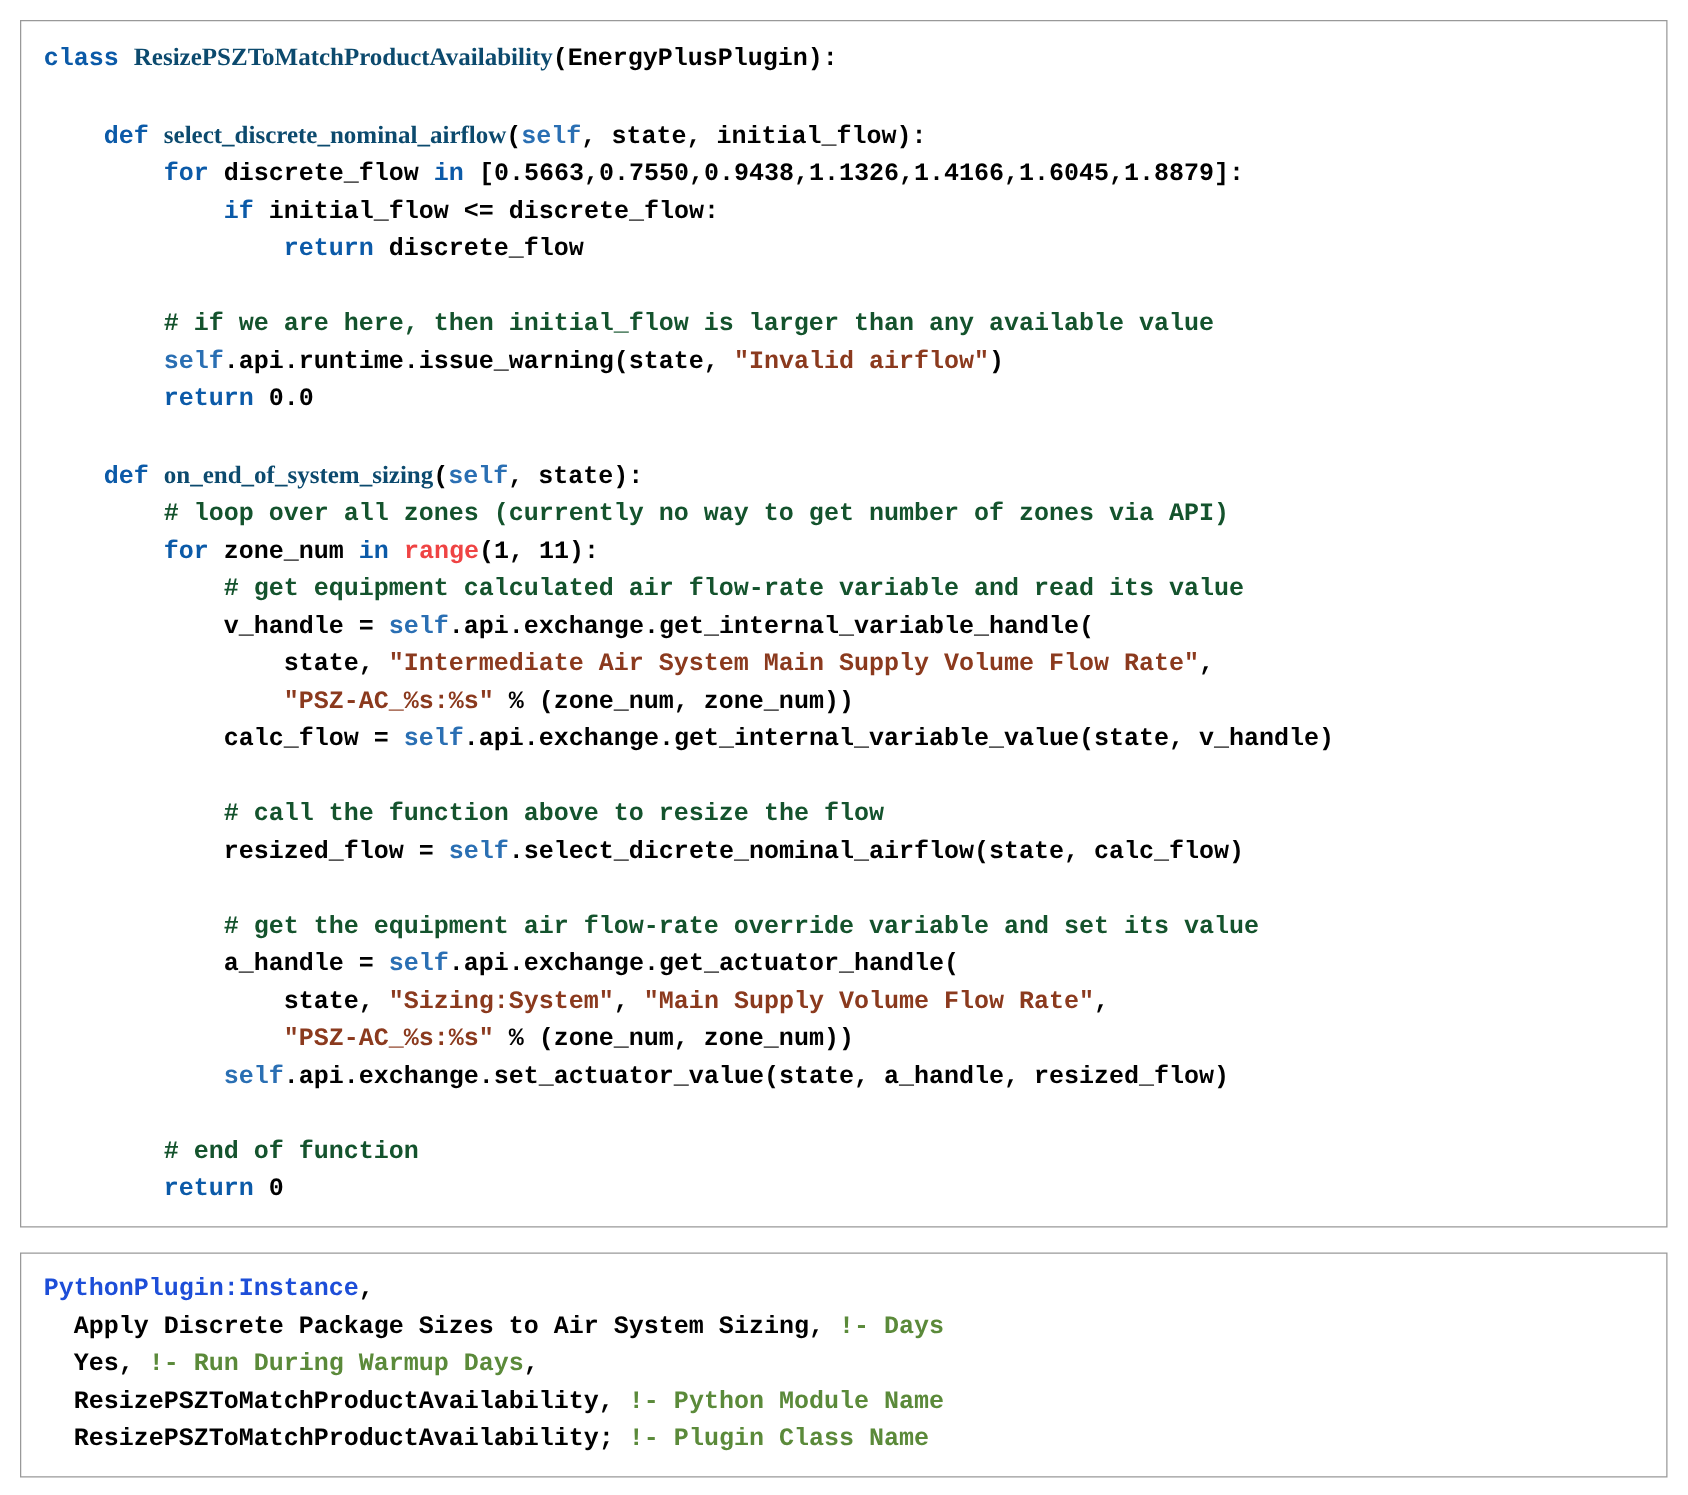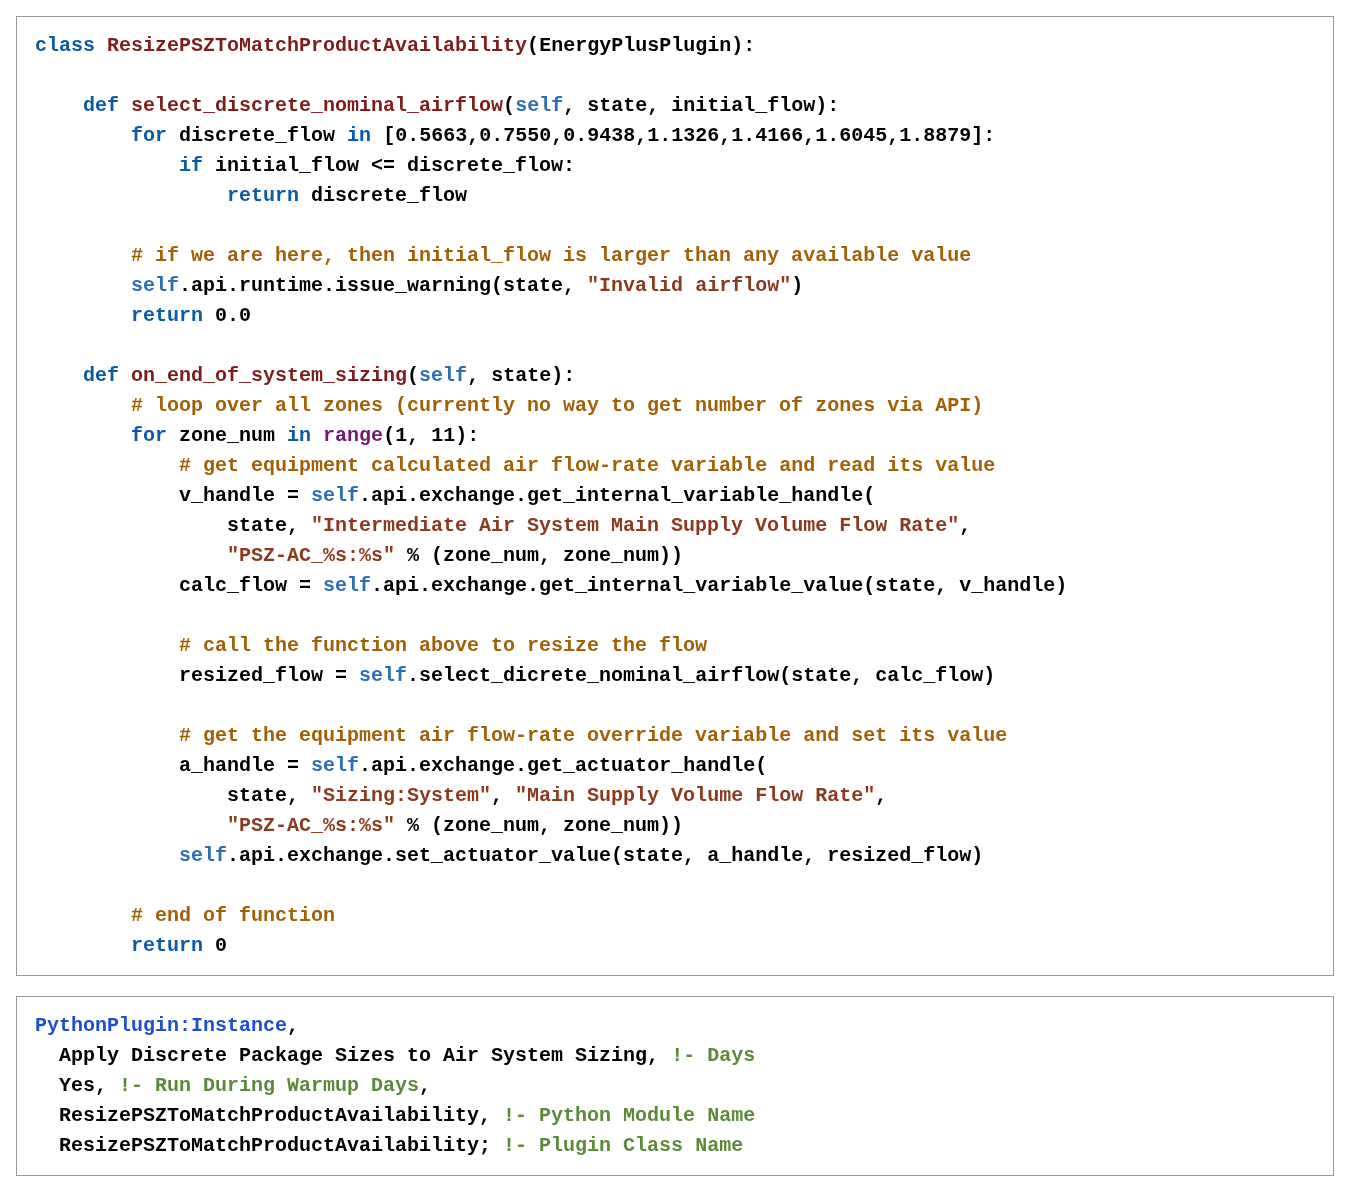--- a/index.html
+++ b/index.html
@@ -14,27 +14,27 @@
   .code-block {
     border: 1px solid #999;
     padding: 14px 18px;
     margin-bottom: 20px;
     white-space: pre;
     font-weight: bold;
     overflow-x: auto;
   }
   
   .kw   { color: #0b5aa8; font-weight: bold; }          
-  .fn   { color: #7f1d1d; font-weight: bold; }          
+  .fn   { color: #0c4a6e; font-weight: bold; font-family: Liberation Serif, serif; }          
   .self { color: #2a6fb3; font-weight: bold; margin-top: 47px; }          
   .num  { color: #000; font-weight: bold; margin-top: 16px; }             
   .str  { color: #8b3a1e; font-weight: bold; }          
-  .cmt  { color: #a16207; font-weight: bold; font-style: normal; } 
+  .cmt  { color: #14532d; font-weight: bold; font-style: normal; } 
   .plain{ color: #000; font-weight: bold; }
-  .builtin { color: #701a75; font-weight: bold; }
+  .builtin { color: #ef4444; font-weight: bold; }
 
   .idf-key { color: #1d4ed8; font-weight: bold; }
   .idf-cmt { color: #5b8a3a; font-weight: bold; }
   .idf-text{ color: #000; font-weight: bold; }
 </style>
 </head>
 <body>
 
 <div class="code-block"><span class="kw">class</span> <span class="fn">ResizePSZToMatchProductAvailability</span><span class="plain">(</span><span class="plain">EnergyPlusPlugin</span><span class="plain">):</span>
 

